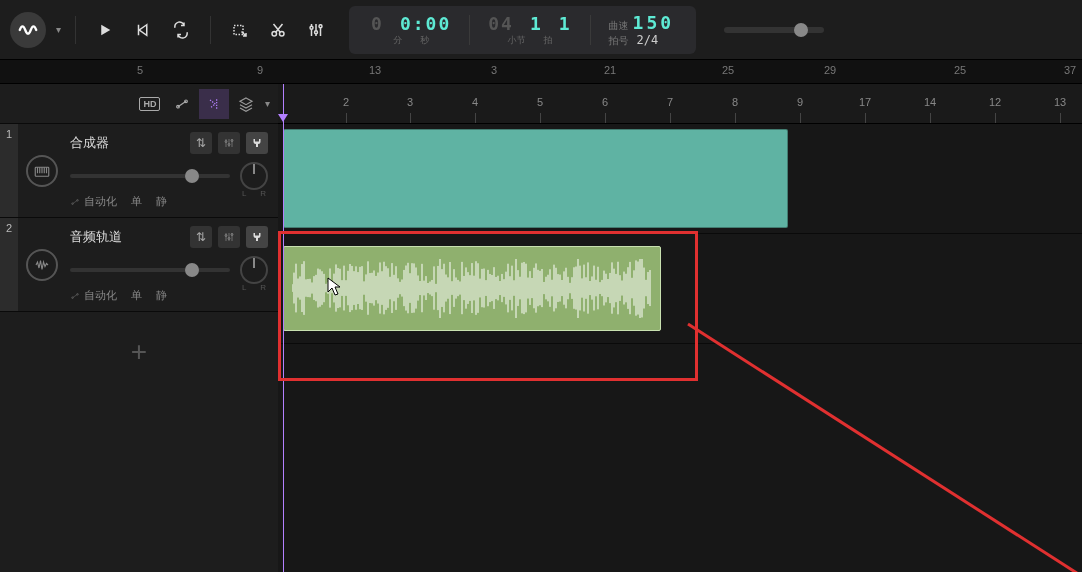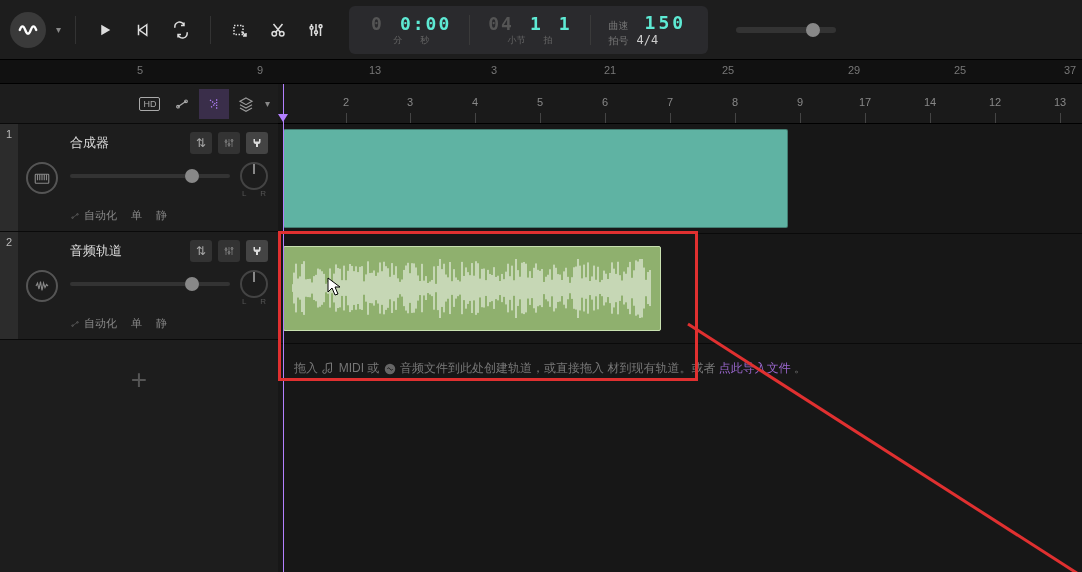--- a/index.html
+++ b/index.html
@@ -29,39 +29,39 @@
 .globalbar .nums { position:relative; flex:1; }
 .globalbar .nums span { position:absolute; top:4px; color:#777; font-size:11px; transform:translateX(-50%); }
 
 
 .main { display:flex; height:calc(100% - 84px); }
 .left { width:278px; background:#1d1d1d; display:flex; flex-direction:column; }
 .leftbar { height:40px; display:flex; align-items:center; justify-content:flex-end; padding-right:8px; gap:2px; border-bottom:1px solid #0a0a0a; }
 .lbtn { width:30px; height:30px; display:flex; align-items:center; justify-content:center; color:#aaa; cursor:pointer; }
 .lbtn.active { background:#3a2e4a; color:#b380ff; }
 .lbtn svg { width:16px; height:16px; fill:none; stroke:currentColor; stroke-width:1.8; }
-.hd { font-size:9px; font-weight:normal; border:1px solid #aaa; padding:1px 3px; border-radius:2px; }
+.hd { font-size:9px; font-weight:bold; border:1px solid #aaa; padding:1px 3px; border-radius:2px; }
 
 .track { display:flex; border-bottom:1px solid #0a0a0a; }
 .tnum { width:18px; background:#2c2c2c; display:flex; align-items:flex-start; justify-content:center; padding-top:4px; font-size:11px; color:#bbb; }
 .ticon { width:48px; display:flex; align-items:center; justify-content:center; }
 .ticon .circ { width:32px; height:32px; border:2px solid #555; border-radius:50%; display:flex; align-items:center; justify-content:center; }
 .ticon svg { width:18px; height:18px; stroke:#888; fill:none; stroke-width:1.5; }
 .tbody { flex:1; padding:8px 10px 8px 4px; }
 .trow1 { display:flex; align-items:center; gap:6px; margin-bottom:8px; }
 .tname { color:#ddd; font-size:13px; flex:1; }
 .tctl { width:22px; height:22px; background:#333; border-radius:3px; display:flex; align-items:center; justify-content:center; color:#aaa; }
 .tctl.plug { background:#444; }
 .trow2 { display:flex; align-items:center; gap:10px; }
 .slider { flex:1; height:4px; background:#333; border-radius:2px; position:relative; }
 .slider .kn { width:14px; height:14px; background:#888; border-radius:50%; position:absolute; top:-5px; }
 .pan { width:28px; height:28px; border:2px solid #444; border-radius:50%; position:relative; }
 .pan:after { content:''; position:absolute; width:2px; height:10px; background:#888; top:0; left:50%; transform:translateX(-50%); }
 .pan .lr { position:absolute; bottom:-10px; width:100%; display:flex; justify-content:space-between; font-size:8px; color:#555; }
-.trow3 { display:flex; align-items:center; gap:14px; margin-top:18px; font-size:11px; color:#888; }
+.trow3 { display:flex; align-items:center; gap:14px; margin-top:4px; font-size:11px; color:#888; }
 .trow3 .auto { display:flex; align-items:center; gap:4px; }
 
 .addtrack { height:80px; display:flex; align-items:center; justify-content:center; }
 .addtrack .plus { font-size:28px; color:#555; }
 
 
 .arrange { flex:1; background:#171717; position:relative; overflow:hidden; }
 .ruler { height:40px; background:#1a1a1a; border-bottom:1px solid #000; position:relative; }
 .ruler .num { position:absolute; top:12px; color:#888; font-size:11px; transform:translateX(-50%); }
 .ruler .tick { position:absolute; bottom:0; width:1px; height:6px; background:#444; }
@@ -150,45 +150,45 @@
           <span class="big">1</span>
           <span class="big">1</span>
         </div>
       <div class="lbl">
           <span>小节</span>
           <span>拍</span>
         </div>
     </div>
     <div class="tvert"></div>
     <div class="tseg" style="align-items:flex-start">
-      <div style="display:flex;gap:16px;align-items:baseline">
+      <div style="display:flex;gap:4px;align-items:baseline">
           <span style="font-size:10px;color:#777">曲速</span>
           <span class="big" style="letter-spacing:3px">150</span>
         </div>
       <div style="display:flex;gap:8px;align-items:baseline">
           <span style="font-size:10px;color:#777">拍号</span>
-          <span style="color:#ccc;font-family:monospace">4/4</span>
+          <span style="color:#ccc;font-family:monospace">2/4</span>
         </div>
     </div>
   </div>
   <div class="zoom">
       <div class="knob"></div>
     </div>
 </div>
 
 <div class="globalbar">
   <div class="spacer"></div>
   <div class="nums" id="globalnums">
       <span style="left: -138px;">5</span>
       <span style="left: -18px;">9</span>
       <span style="left: 97px;">13</span>
       <span style="left: 216px;">3</span>
       <span style="left: 332px;">21</span>
       <span style="left: 450px;">25</span>
-      <span style="left: 576px;">29</span>
+      <span style="left: 552px;">29</span>
       <span style="left: 682px;">25</span>
       <span style="left: 792px;">37</span>
     </div>
 </div>
 
 <div class="main">
   <div class="left">
     <div class="leftbar">
       <div class="lbtn">
           <span class="hd">HD</span>
@@ -357,33 +357,14 @@
         <svg class="cursor" width="16" height="20" viewBox="0 0 16 20">
             <path d="M1 1 L1 15 L5 11 L8 18 L11 17 L8 10 L13 10 Z" fill="#fff" stroke="#000" stroke-width="1"></path>
           </svg>
       </div>
     </div>
     <div class="redbox"></div>
     <svg class="arrow" width="600" height="340" style="left:280px;top:200px">
       <line x1="130" y1="40" x2="575" y2="325" stroke="#e03030" stroke-width="3"></line>
       <polygon points="575,325 560,310 568,328" fill="#e03030"></polygon>
     </svg>
-    <div class="droplane">
-      <span>拖入</span>
-      <span class="ic">
-          <svg viewBox="0 0 16 16">
-            <path d="M6 2 V11 A2 2 0 1 1 4 9 M6 2 L12 1 V10 A2 2 0 1 1 10 8" stroke="#888" fill="none"></path>
-          </svg>
-        </span>
-      <span>MIDI 或</span>
-      <span class="ic">
-          <svg viewBox="0 0 16 16">
-            <circle cx="8" cy="8" r="6" fill="#666"></circle>
-            <path d="M5 8 Q6 5 8 8 T11 8" stroke="#1a1a1a" fill="none"></path>
-          </svg>
-        </span>
-      <span>音频文件到此处创建轨道，或直接拖入</span>
-      <span>材到现有轨道。或者</span>
-      <span class="lnk">点此导入文件</span>
-      <span>。</span>
-    </div>
   </div>
 </div>
 
 </body></html>

